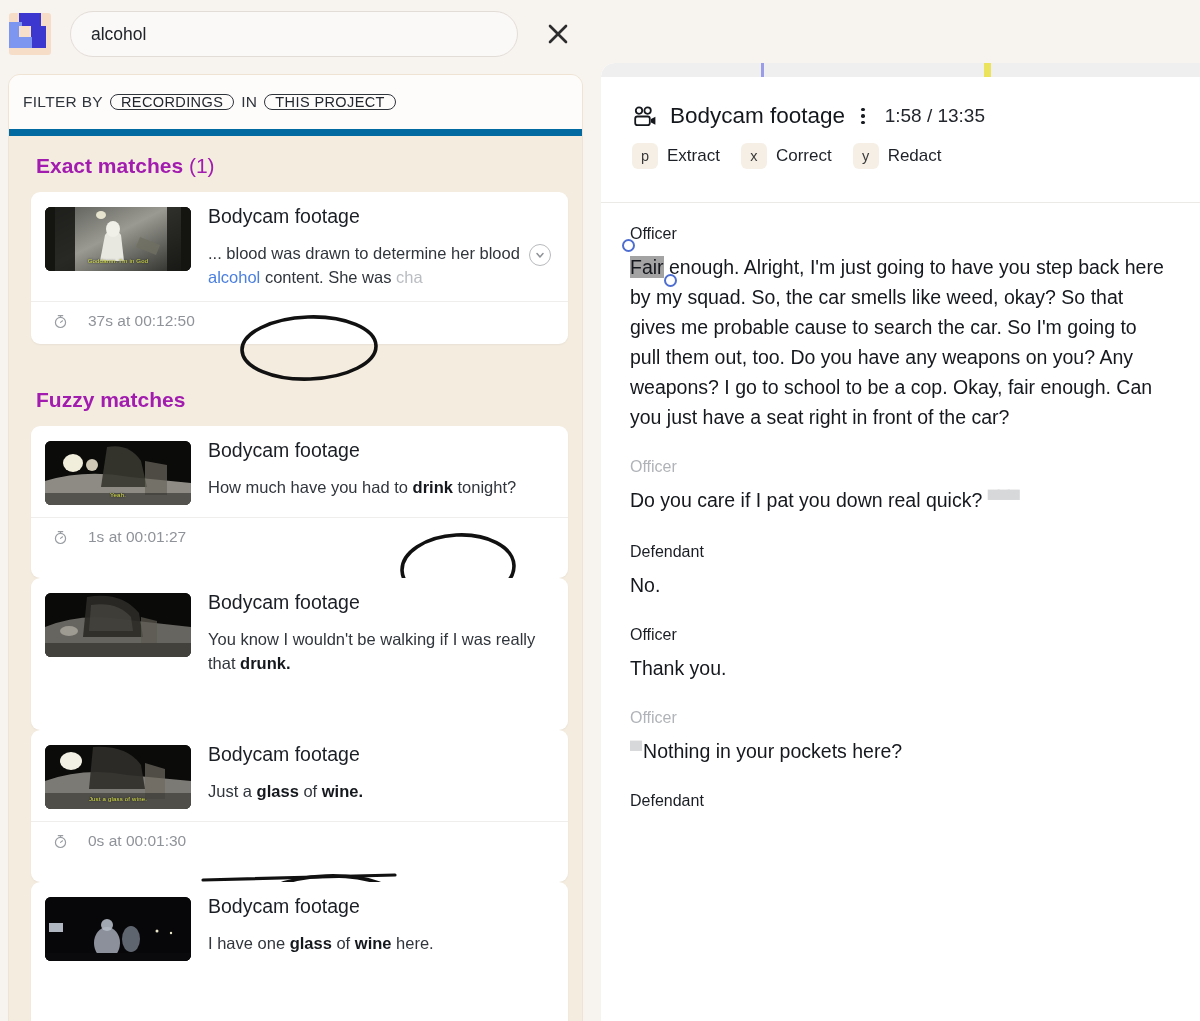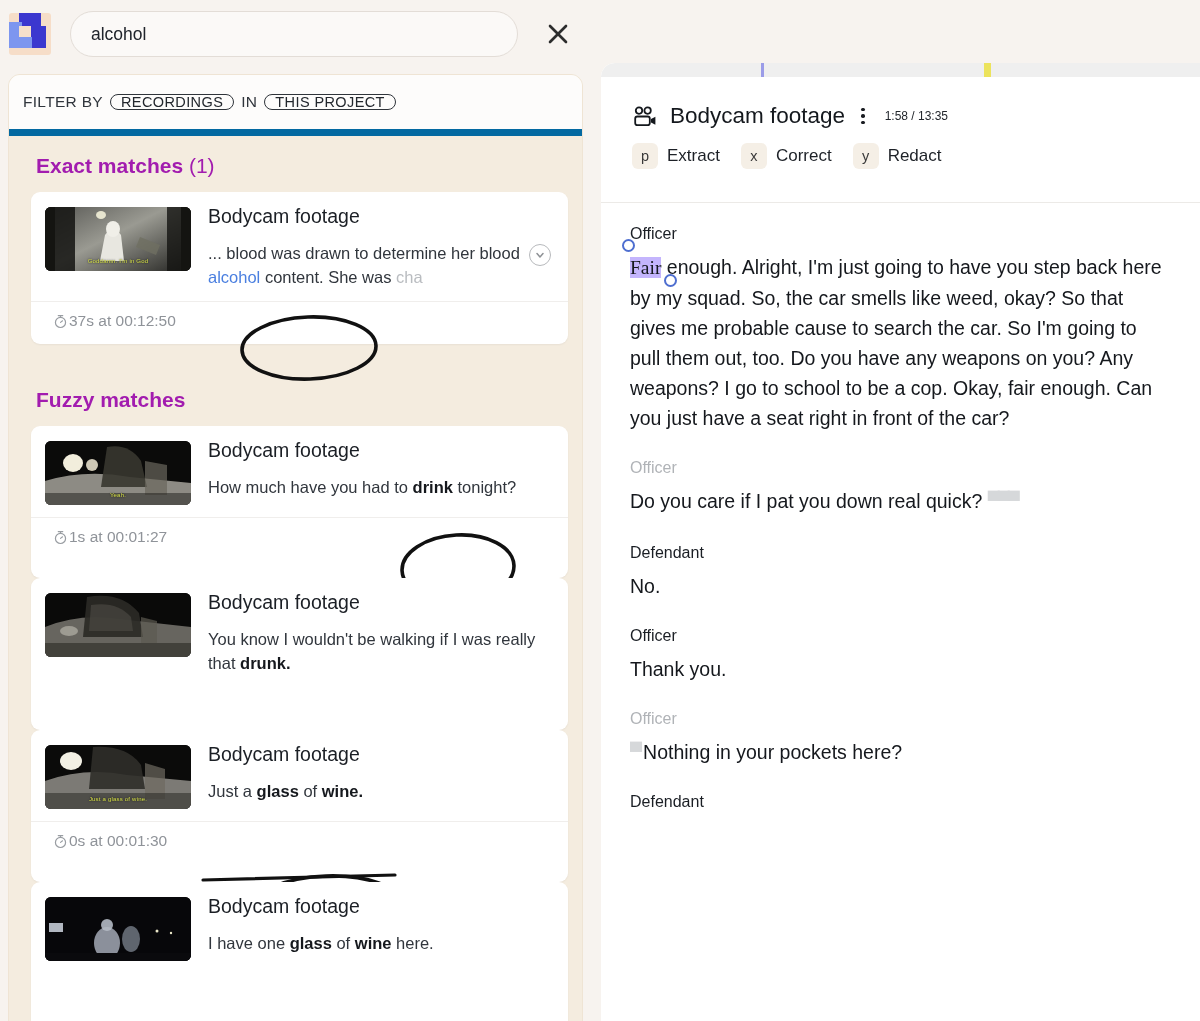--- a/index.html
+++ b/index.html
@@ -104,21 +104,21 @@
   .card-snippet {
     font-size: 16.5px; color: #31363d; line-height: 1.42; margin-top: 14px;
   }
   .card-snippet .hl { color: #4a7fe0; }
   .card-snippet b { font-weight: bold; color: #15181d; }
   .card-snippet .fade { color: #b9bcc0; }
   .card-foot {
     border-top: 1px solid #f0eeec;
     padding: 10px 0 11px 22px;
     font-size: 15.5px; color: #8f9399;
-    display: flex; align-items: center; gap: 1px;
+    display: flex; align-items: center; gap: 20px;
   }
   .chev-btn {
     position: absolute; right: 17px; top: 52px;
     width: 22px; height: 22px; border-radius: 50%;
     border: 1.4px solid #b7b9bc;
     display: flex; align-items: center; justify-content: center;
     color: #8e9195; cursor: pointer; background: #fff;
   }
 
   
@@ -140,39 +140,39 @@
   }
   .timeline .mk { position: absolute; top: 0; height: 14px; width: 3px; }
 
   .rp-header { position: absolute; left: 0; top: 14px; width: 599px; }
   .rp-title-row {
     display: flex; align-items: center; padding: 26px 0 0 31px; gap: 12px;
   }
   .rp-title { font-size: 22.5px; color: #14181d; }
   .kebab { display: flex; flex-direction: column; gap: 3px; cursor: pointer; padding: 2px 4px; }
   .kebab i { width: 3.5px; height: 3.5px; border-radius: 50%; background: #1a1d22; display: block; }
-  .rp-time { font-size: 12px; color: #23272d; margin-left: 4px; }
+  .rp-time { font-size: 19px; color: #23272d; margin-left: 4px; }
 
   .shortcuts { display: flex; align-items: center; gap: 9px; padding: 14px 0 0 31px; }
   .sc { display: flex; align-items: center; gap: 9px; margin-right: 12px; cursor: pointer; }
   .sc .key {
     width: 26px; height: 26px; border-radius: 6px; background: #f5efe6;
     display: flex; align-items: center; justify-content: center;
     font-size: 14.5px; color: #3a3a3a;
   }
   .sc .lbl { font-size: 17px; color: #1d2127; }
 
   .divider { position: absolute; left: 0; top: 139px; width: 599px; height: 1px; background: #eceae7; }
 
   .transcript { position: absolute; left: 0; top: 140px; width: 599px; height: 881px; overflow: hidden; }
   .turn { padding: 0 30px 0 29px; }
   .speaker { font-size: 16px; color: #1a1e24; margin-bottom: 9px; }
   .speaker.dim { color: #b0b3b7; }
   .utt { font-size: 19.5px; line-height: 1.54; color: #15181d; }
-  .sel { background: #c4b5fd; position: relative; font-family: Liberation Serif, serif; }
+  .sel { background: #a3a3a3; position: relative; }
   .dashes { display: inline-block; color: #d6d8da; letter-spacing: -2px; font-size: 17px; vertical-align: 2px; }
   .dash1 { display: inline-block; color: #d6d8da; letter-spacing: -2px; font-size: 17px; vertical-align: 2px; margin-right: 3px;}
 
   .selhandle { position: absolute; width: 13px; height: 13px; border-radius: 50%;
                border: 2.5px solid #4f6fd0; background: #fff; }
 </style>
 </head>
 <body>
 
 <div id="app">

